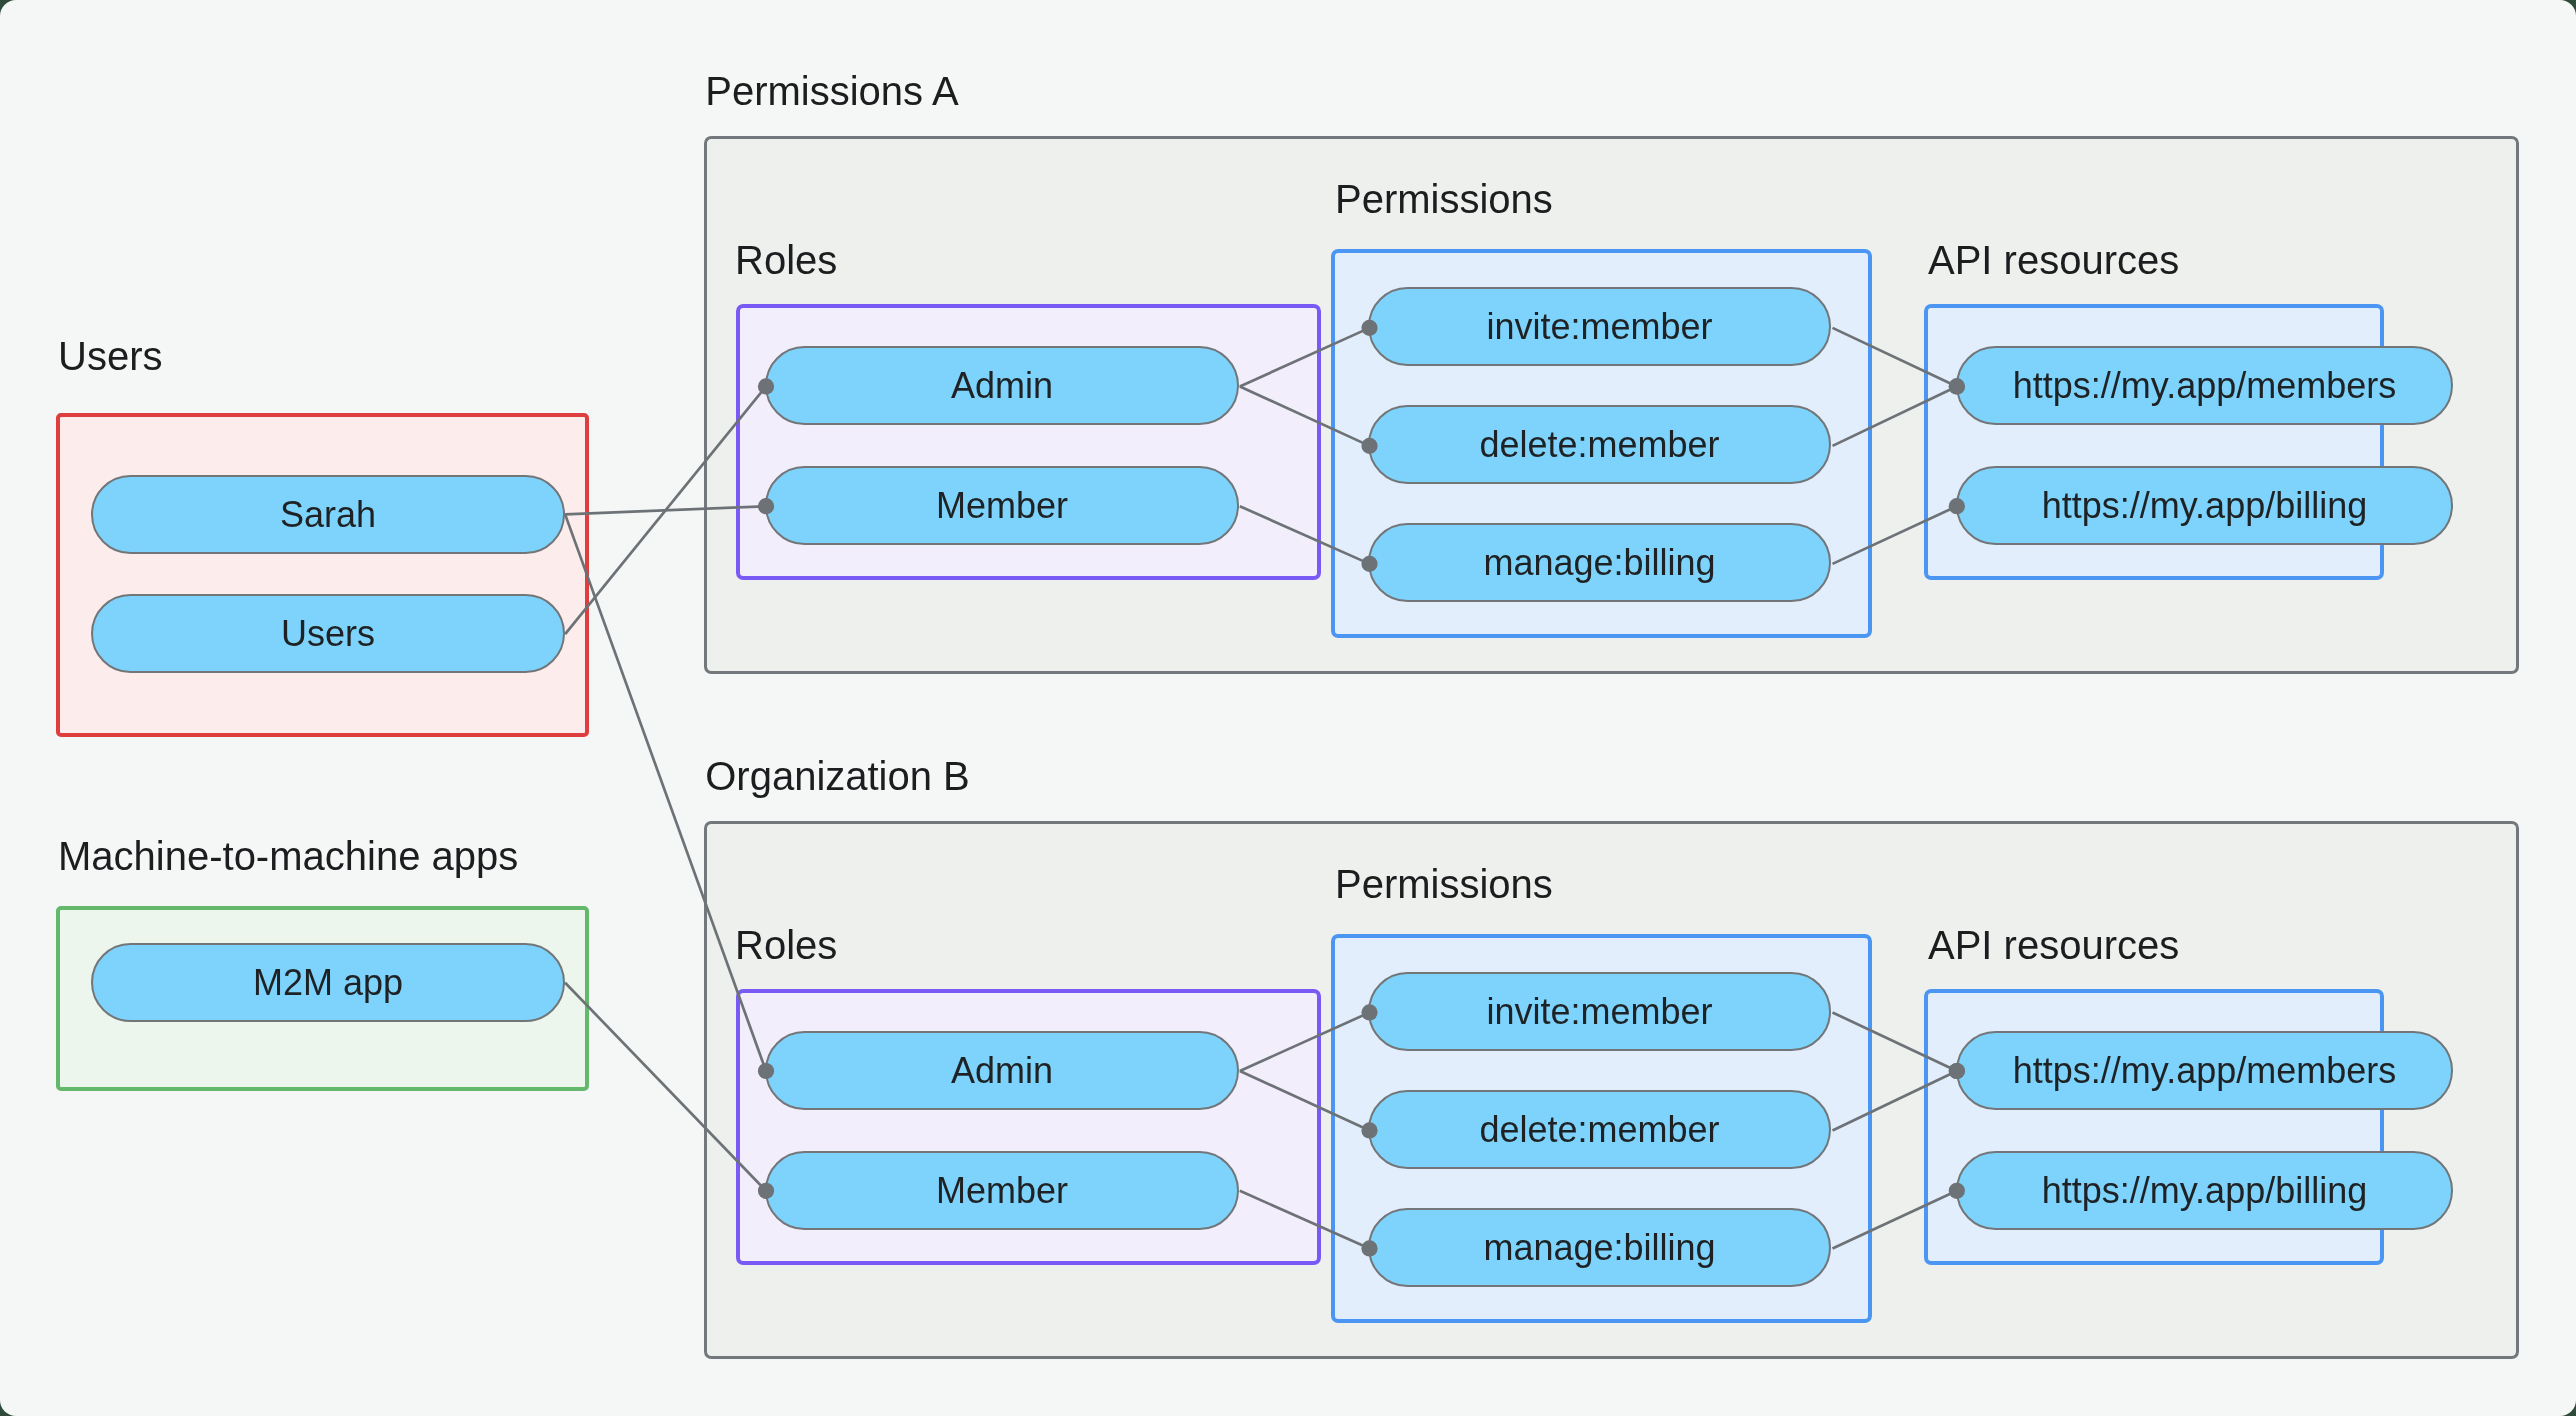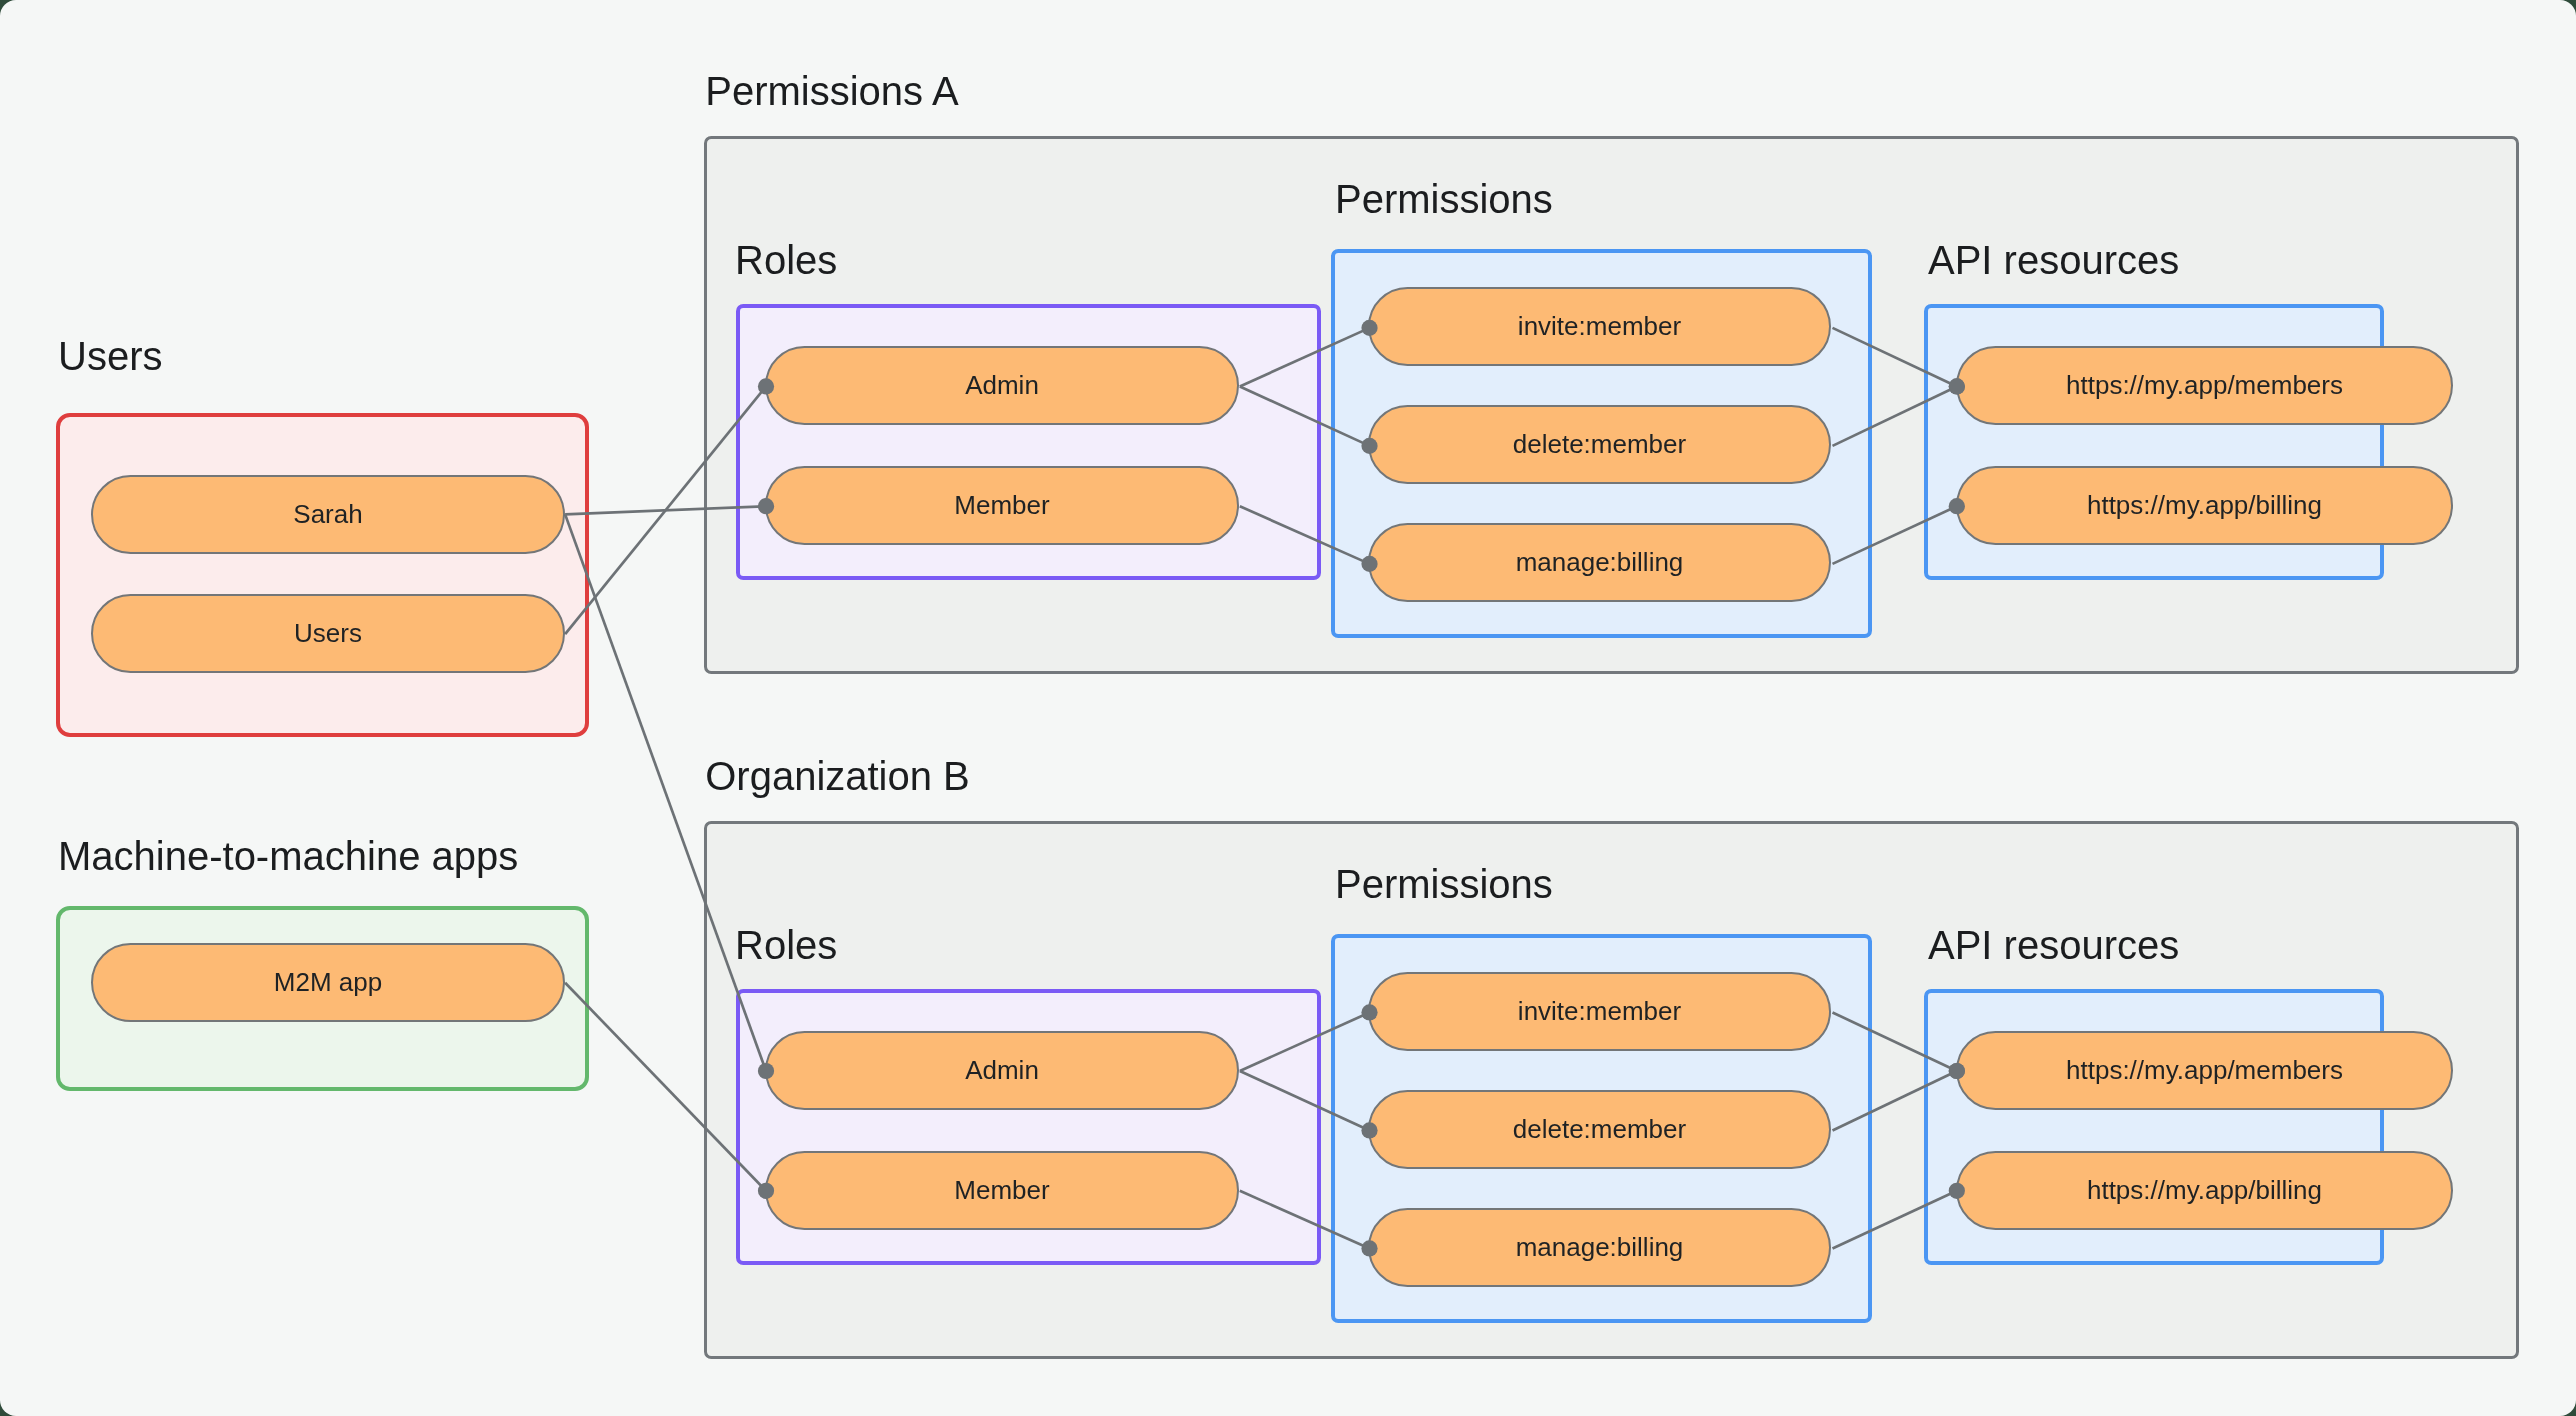--- a/index.html
+++ b/index.html
@@ -21,21 +21,21 @@
   }
   .section-label{
     position:absolute;
     font-size:40px;
     line-height:1.15;
     color: var(--label-text, #1b1d1f);
     white-space:nowrap;
   }
   .group-box{
     position:absolute;
-    border-radius:14px;
+    border-radius:5px;
     box-sizing:border-box;
     padding-left:8px;
   }
   .users-box{
     left:56px;top:413px;width:533px;height:324px;
     border:4.5px solid var(--users-border,#df3e3e);
     background: var(--users-bg,#fcecec);
   }
   .m2m-box{
     left:56px;top:906px;width:533px;height:185px;
@@ -67,26 +67,26 @@
     background: var(--blue-bg,#e2eefc);
   }
   .api-box{
     left:1217px;top:165px;width:460px;height:276px;
     border:4.5px solid var(--blue-border,#4b96f3);
     background: var(--blue-bg,#e2eefc);
   }
   .node{
     position:absolute;
     height:79px;
-    background:#fdba74;
+    background:#7dd3fc;
     border:2.7px solid var(--node-border,#737678);
     border-radius:41px;
     box-sizing:border-box;
     display:flex;align-items:center;justify-content:center;
-    font-size:26px;
+    font-size:36px;
     color: var(--node-text,#1f2224);
     white-space:nowrap;
   }
   #edges{
     position:absolute;inset:0;
     width:100%;height:100%;
     z-index:10;
     pointer-events:none;
   }
 </style>

